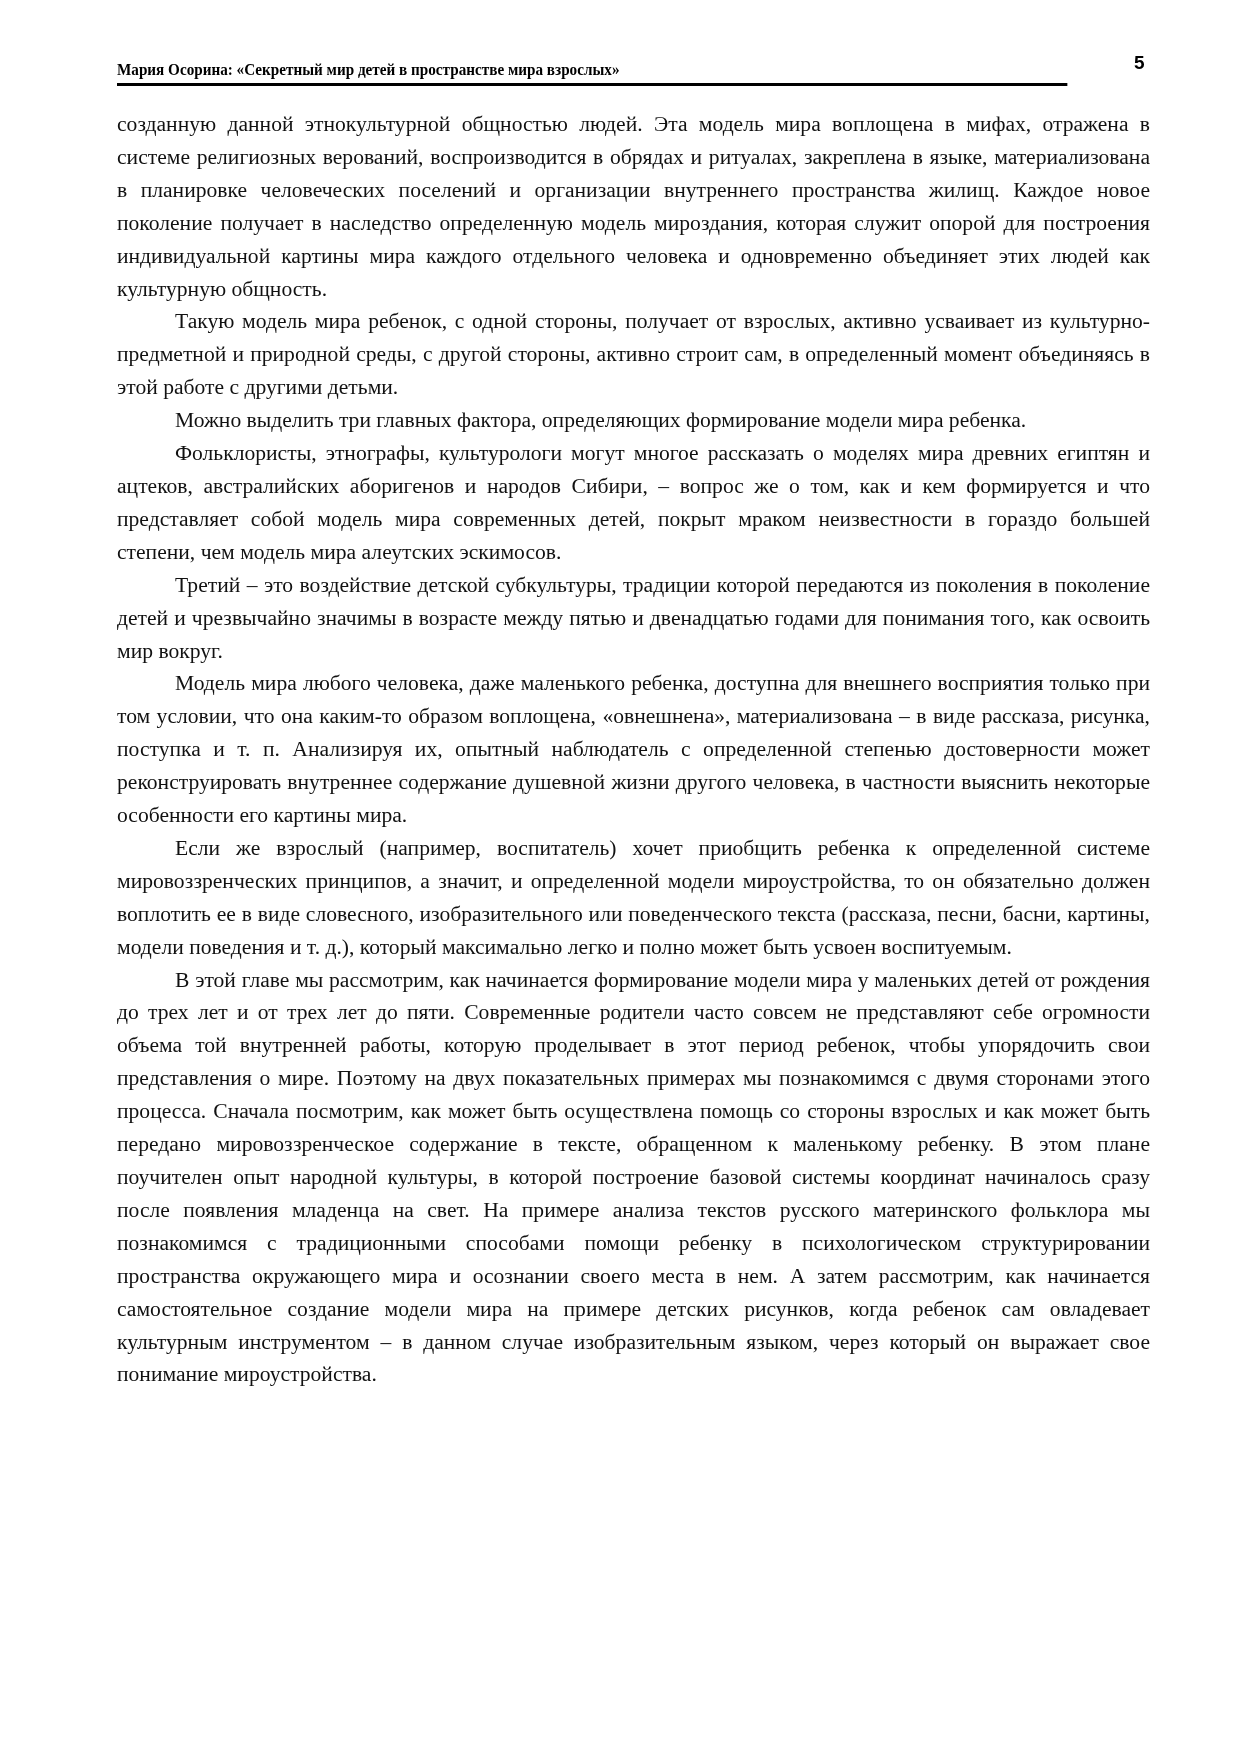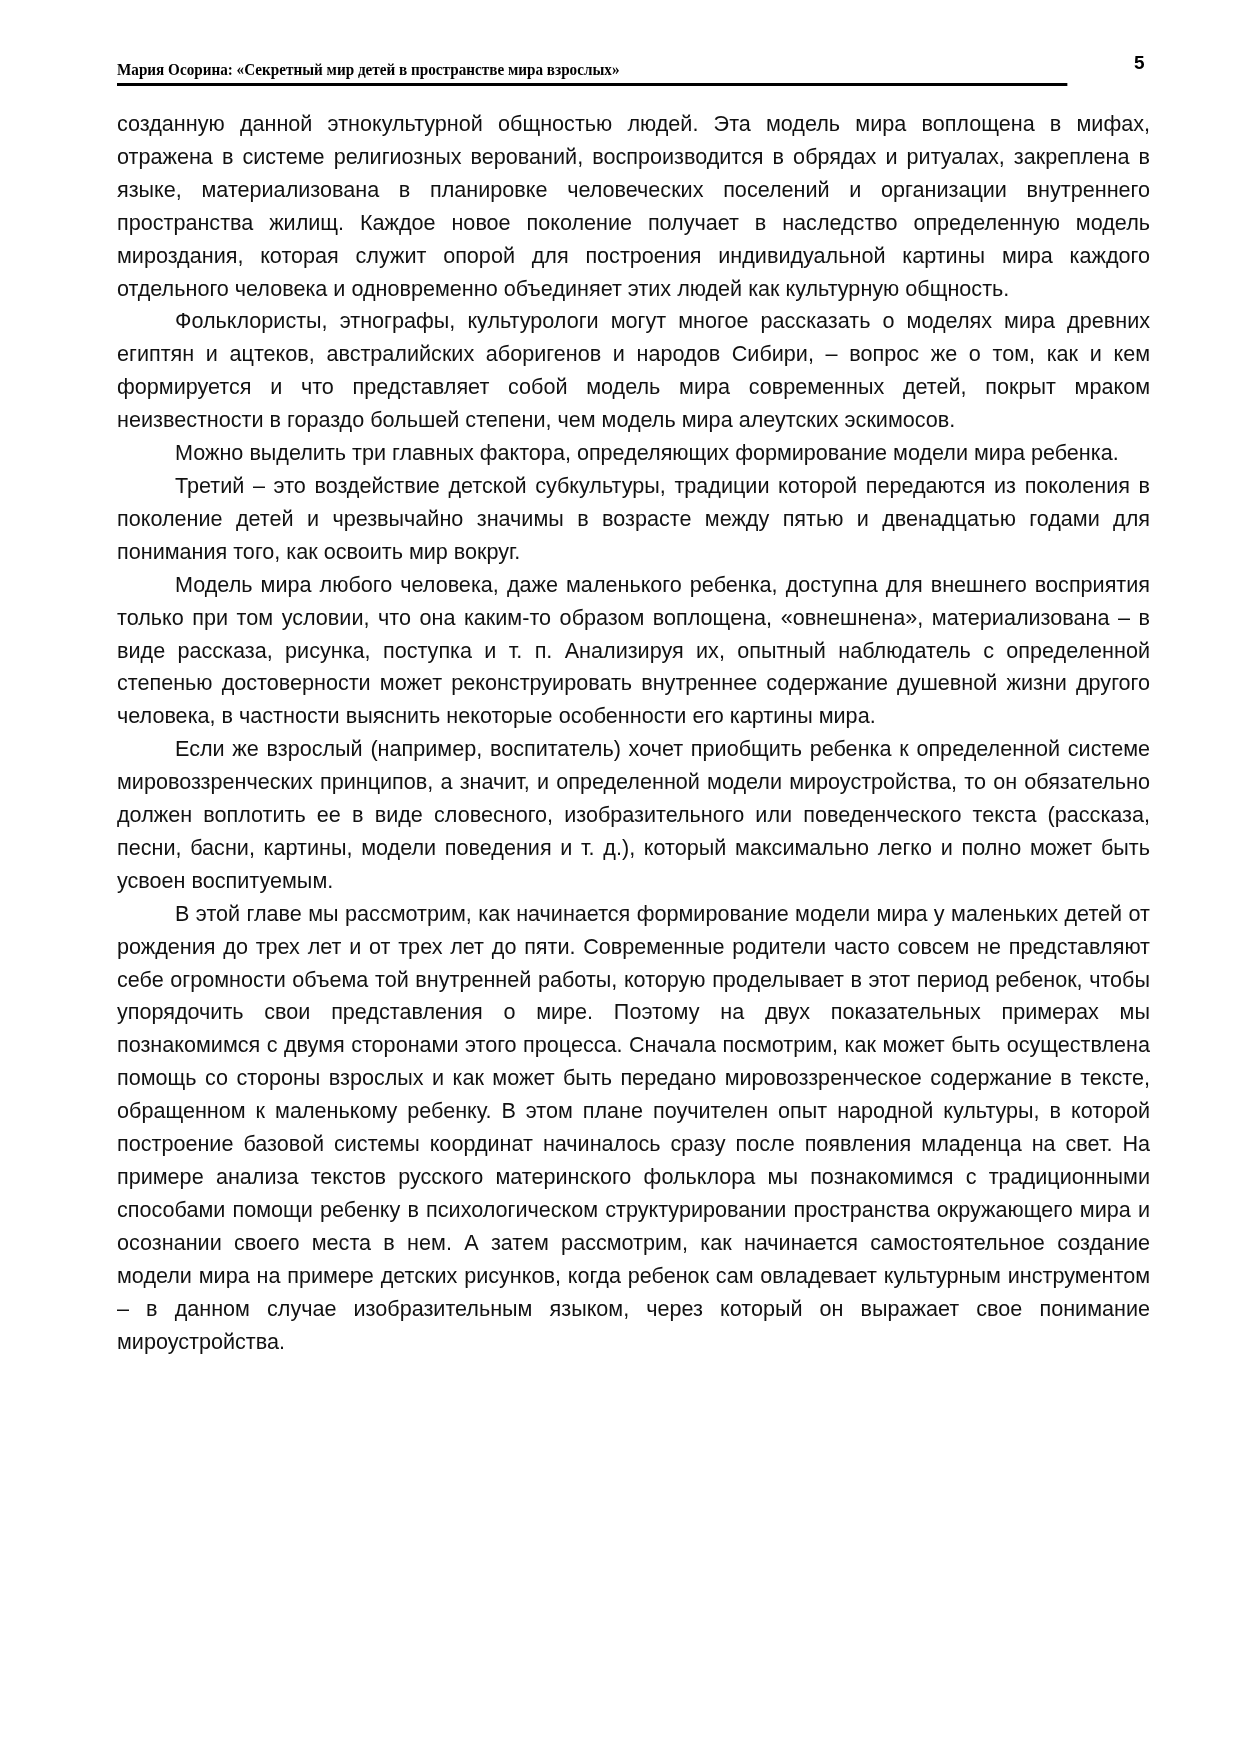--- a/index.html
+++ b/index.html
@@ -11,43 +11,44 @@
     font-family: "Liberation Serif", serif; font-weight: bold; font-size: 16.5px;
     color: #000; transform: scaleX(0.92); transform-origin: left center;
   }
   .running-header .title { position: absolute; left: 0; top: 5px; white-space: nowrap; }
   .page-number {
     position: absolute; left: 1134px; top: 52px;
     font-family: "Liberation Sans", sans-serif; font-weight: bold; font-size: 19px; color: #000;
   }
   .body-text {
     position: absolute; left: 117px; top: 108px; width: 1033px;
-    font-family: Liberation Sans, sans-serif; font-size: 21.6px; line-height: 32.9px;
+    font-family: Liberation Serif, serif; font-size: 21.6px; line-height: 32.9px;
     color: #111; text-align: justify;
   }
   .body-text p { margin: 0; text-indent: 58px; }
   .body-text p.no-indent { text-indent: 0; }
   .footer-credit {
     position: absolute; left: 0; top: 1735px;
     font-family: "Liberation Sans", sans-serif; font-size: 12.5px; color: #e8605d; white-space: nowrap; margin-top: 25px;
   }
 </style>
 </head>
 <body>
 
 <div class="page">
   <div class="running-header">
     <span class="title">Мария Осорина: «Секретный мир детей в пространстве мира взрослых»</span>
   </div>
   <div class="page-number">5</div>
 
   <div class="body-text">
     <p class="no-indent">созданную данной этнокультурной общностью людей. Эта модель мира воплощена в мифах, отражена в системе религиозных верований, воспроизводится в обрядах и ритуалах, закреплена в языке, материализована в планировке человеческих поселений и организации внутреннего пространства жилищ. Каждое новое поколение получает в наследство определенную модель мироздания, которая служит опорой для построения индивидуальной картины мира каждого отдельного человека и одновременно объединяет этих людей как культурную общность.</p>
+    <p>Такую модель мира ребенок, с одной стороны, получает от взрослых, активно усваивает из культурно-предметной и природной среды, с другой стороны, активно строит сам, в определенный момент объединяясь в этой работе с другими детьми.</p>
+    <p>Можно выделить три главных фактора, определяющих формирование модели мира ребенка.</p>
     <p>Фольклористы, этнографы, культурологи могут многое рассказать о моделях мира древних египтян и ацтеков, австралийских аборигенов и народов Сибири, – вопрос же о том, как и кем формируется и что представляет собой модель мира современных детей, покрыт мраком неизвестности в гораздо большей степени, чем модель мира алеутских эскимосов.</p>
-    <p>Можно выделить три главных фактора, определяющих формирование модели мира ребенка.</p>
     <p>Третий – это воздействие детской субкультуры, традиции которой передаются из поколения в поколение детей и чрезвычайно значимы в возрасте между пятью и двенадцатью годами для понимания того, как освоить мир вокруг.</p>
     <p>Модель мира любого человека, даже маленького ребенка, доступна для внешнего восприятия только при том условии, что она каким-то образом воплощена, «овнешнена», материализована – в виде рассказа, рисунка, поступка и т. п. Анализируя их, опытный наблюдатель с определенной степенью достоверности может реконструировать внутреннее содержание душевной жизни другого человека, в частности выяснить некоторые особенности его картины мира.</p>
     <p>Если же взрослый (например, воспитатель) хочет приобщить ребенка к определенной системе мировоззренческих принципов, а значит, и определенной модели мироустройства, то он обязательно должен воплотить ее в виде словесного, изобразительного или поведенческого текста (рассказа, песни, басни, картины, модели поведения и т. д.), который максимально легко и полно может быть усвоен воспитуемым.</p>
     <p>В этой главе мы рассмотрим, как начинается формирование модели мира у маленьких детей от рождения до трех лет и от трех лет до пяти. Современные родители часто совсем не представляют себе огромности объема той внутренней работы, которую проделывает в этот период ребенок, чтобы упорядочить свои представления о мире. Поэтому на двух показательных примерах мы познакомимся с двумя сторонами этого процесса. Сначала посмотрим, как может быть осуществлена помощь со стороны взрослых и как может быть передано мировоззренческое содержание в тексте, обращенном к маленькому ребенку. В этом плане поучителен опыт народной культуры, в которой построение базовой системы координат начиналось сразу после появления младенца на свет. На примере анализа текстов русского материнского фольклора мы познакомимся с традиционными способами помощи ребенку в психологическом структурировании пространства окружающего мира и осознании своего места в нем. А затем рассмотрим, как начинается самостоятельное создание модели мира на примере детских рисунков, когда ребенок сам овладевает культурным инструментом – в данном случае изобразительным языком, через который он выражает свое понимание мироустройства.</p>
   </div>
 
   <div class="footer-credit">Отредактировал и опубликовал на сайте : PRESSI ( HERSON )</div>
 </div>
 
 </body></html>

